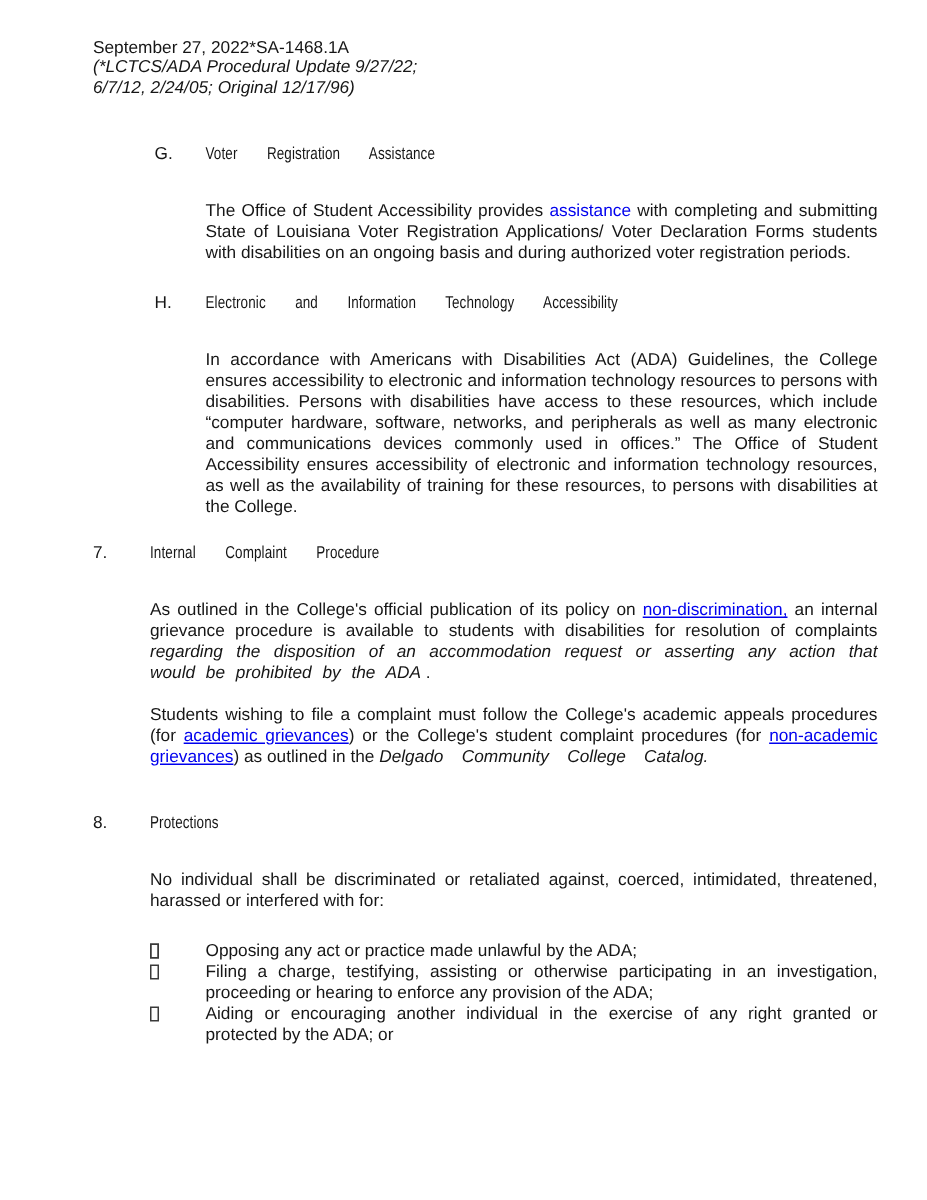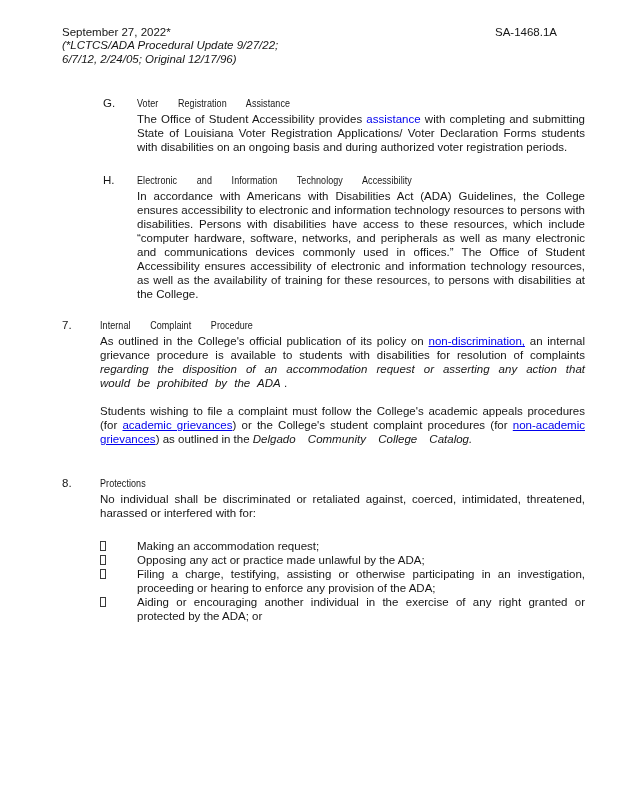--- a/index.html
+++ b/index.html
@@ -8,21 +8,21 @@
     width:618px; height:800px;
     background:#ffffff;
     font-family:"Liberation Sans", sans-serif;
     font-size:11.5px;
     line-height:14px;
     color:#161616;
     box-sizing:border-box;
     padding:25px 33px 0 62px;
     overflow:hidden;
   }
-  .header-row { display:flex; justify-content:space-between; }
+  .header-row { display:flex; }
   .doc-number { margin-right:28px; }
   .revision-note { font-style:italic; line-height:13.5px; }
   p { margin:0; text-align:justify; }
 
   
   .section-letter { position:relative; padding-left:75px; }
   .section-letter .sec-label { position:absolute; left:41px; top:0; }
   
   .section-number { position:relative; padding-left:38px; }
   .section-number .sec-label { position:absolute; left:0; top:0; }
@@ -33,21 +33,21 @@
   .sec-8 { margin-top:30px; }
 
   .cond {
     display:inline-block;
     transform:scaleX(0.78);
     transform-origin:0 50%;
     white-space:nowrap;
     word-spacing:1.9em;
     letter-spacing:0.1px;
   }
-  .sec-body { margin-top:2px; }
+  .sec-body { margin-top:24px; }
   .sec-body + .sec-body { margin-top:14px; }
 
   a.link, a.link-u { color:#0000ee; cursor:pointer; }
   a.link { text-decoration:none; }
   a.link-u { text-decoration:underline; }
   .it-spread { font-style:italic; word-spacing:4px; }
   .it-wide { font-style:italic; word-spacing:9px; }
 
   ul.bullets { list-style:none; margin:19px 0 0 0; padding:0; }
   ul.bullets li { position:relative; padding-left:37px; text-align:justify; }
@@ -90,20 +90,20 @@
     <div><span class="cond">Internal Complaint Procedure</span></div>
     <p class="sec-body"><span>As outlined in the College's official publication of its policy on </span><a class="link-u">non-discrimination,</a><span> an internal grievance procedure is available to students with disabilities for resolution of complaints </span><span class="it-spread">regarding the disposition of an accommodation request or asserting any action that would be prohibited by the ADA</span><span> .</span></p>
     <p class="sec-body"><span>Students wishing to file a complaint must follow the College's academic appeals procedures (for </span><a class="link-u">academic grievances</a><span>) or the College's student complaint procedures (for </span><a class="link-u">non-academic grievances</a><span>) as outlined in the </span><span class="it-wide">Delgado Community College Catalog.</span></p>
   </div>
 
   <div class="section-number sec-8">
     <span class="sec-label">8.</span>
     <div><span class="cond">Protections</span></div>
     <p class="sec-body">No individual shall be discriminated or retaliated against, coerced, intimidated, threatened, harassed or interfered with for:</p>
     <ul class="bullets">
-      <li><span class="tofu"></span><span>Making an accommodation request;</span></li>
+      <li><span class="tofu"></span></li>
       <li><span class="tofu"></span><span>Opposing any act or practice made unlawful by the ADA;</span></li>
       <li><span class="tofu"></span><span>Filing a charge, testifying, assisting or otherwise participating in an investigation, proceeding or hearing to enforce any provision of the ADA;</span></li>
       <li><span class="tofu"></span><span>Aiding or encouraging another individual in the exercise of any right granted or protected by the ADA; or</span></li>
     </ul>
   </div>
 
 </div>
 
 </body></html>

